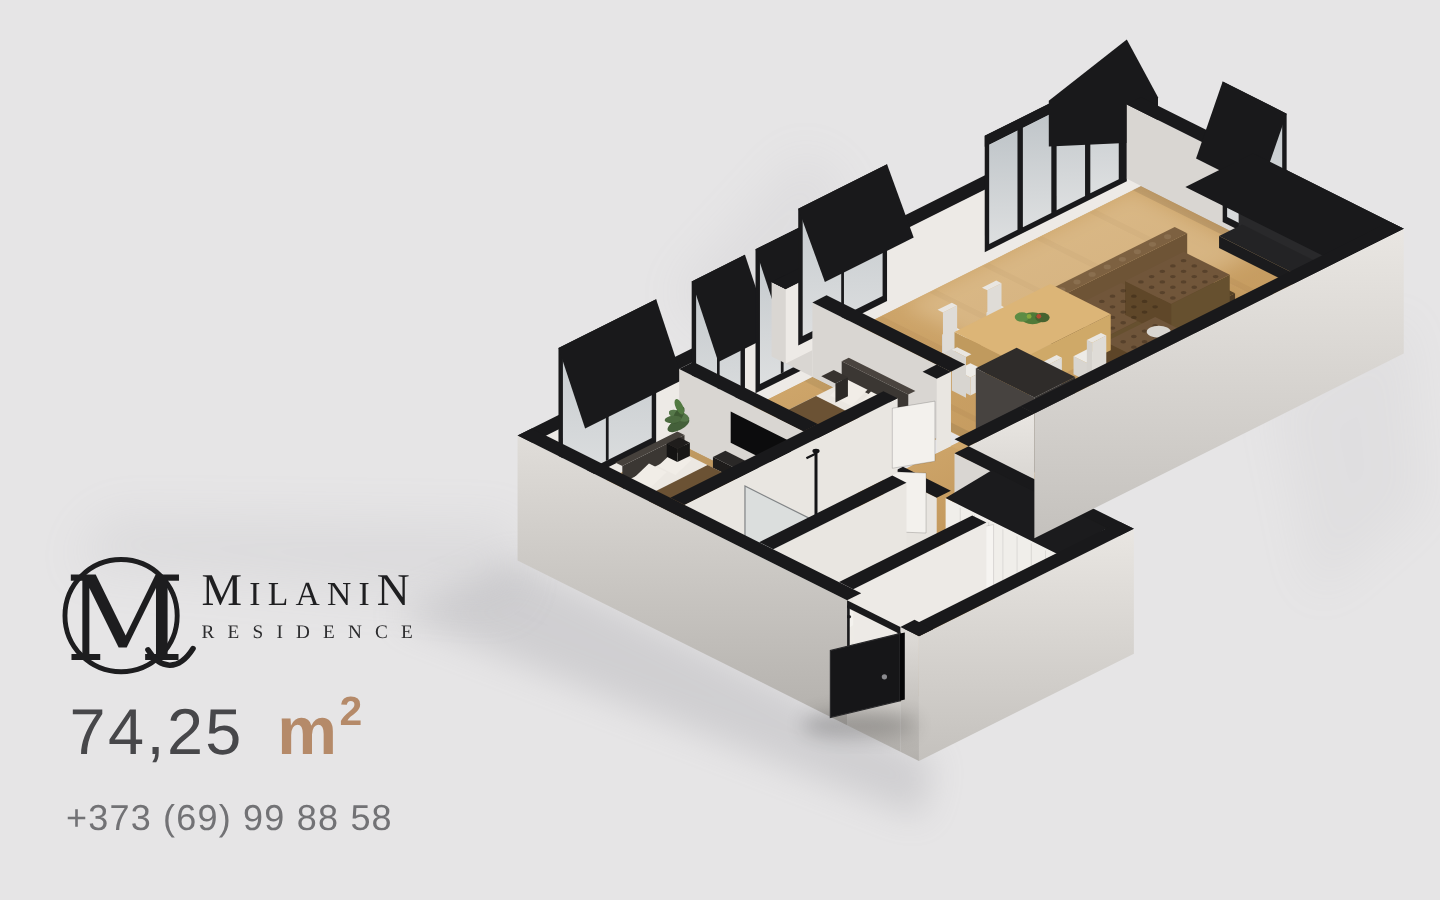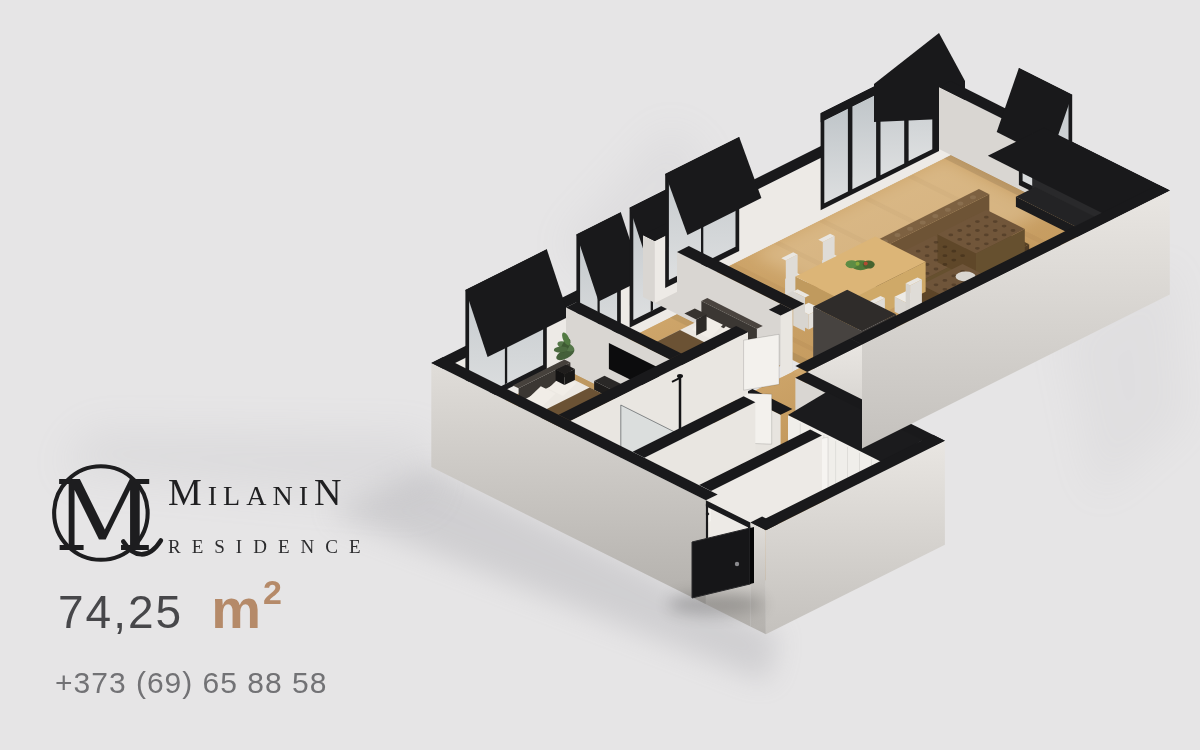--- a/index.html
+++ b/index.html
@@ -13,25 +13,25 @@
   .branding{position:absolute;z-index:2;}
   #logo-mark{position:absolute;left:46px;top:450px;width:122px;height:122px;}
   .brand-words{position:absolute;left:168px;top:472px;color:#202022;}
   .brand-name{
     font-family:"Liberation Serif","DejaVu Serif",serif;
     font-size:28px;letter-spacing:6px;color:#1f1f21;line-height:1.1;white-space:nowrap;
   }
   .brand-name .big{font-size:38px;}
   .brand-sub{
     font-family:"Liberation Serif","DejaVu Serif",serif;
-    font-size:19px;letter-spacing:11px;color:#2c2c2e;margin-top:22px;white-space:nowrap;
+    font-size:16px;letter-spacing:11px;color:#2c2c2e;margin-top:5px;white-space:nowrap;
   }
   .area-line{position:absolute;left:58px;top:576px;white-space:nowrap;}
   .area-value{
-    font-size:46px;font-weight:300;color:#47474a;letter-spacing:2px;
+    font-size:54px;font-weight:300;color:#47474a;letter-spacing:2px;
   }
   .area-unit{
     font-size:56px;font-weight:700;color:#b58a69;margin-left:28px;letter-spacing:0;
   }
   .area-unit sup{font-size:34px;position:relative;top:-4px;left:2px;}
   .phone-line{
     position:absolute;left:55px;top:666px;
     font-size:30px;font-weight:400;color:#727275;letter-spacing:1px;white-space:nowrap;
   }
 </style>
@@ -421,14 +421,14 @@
     <div class="brand-words">
       <div class="brand-name"><span class="big">M</span><span>ILANI</span><span class="big">N</span></div>
       <div class="brand-sub">RESIDENCE</div>
     </div>
   </div>
 
   <div class="area-line">
     <span class="area-value">74,25</span><span class="area-unit"><span>m</span><sup>2</sup></span>
   </div>
 
-  <div class="phone-line">+373 (69) 65 88 58</div>
+  <div class="phone-line">+373 (69) 99 88 58</div>
 </div>
 
 </body></html>

